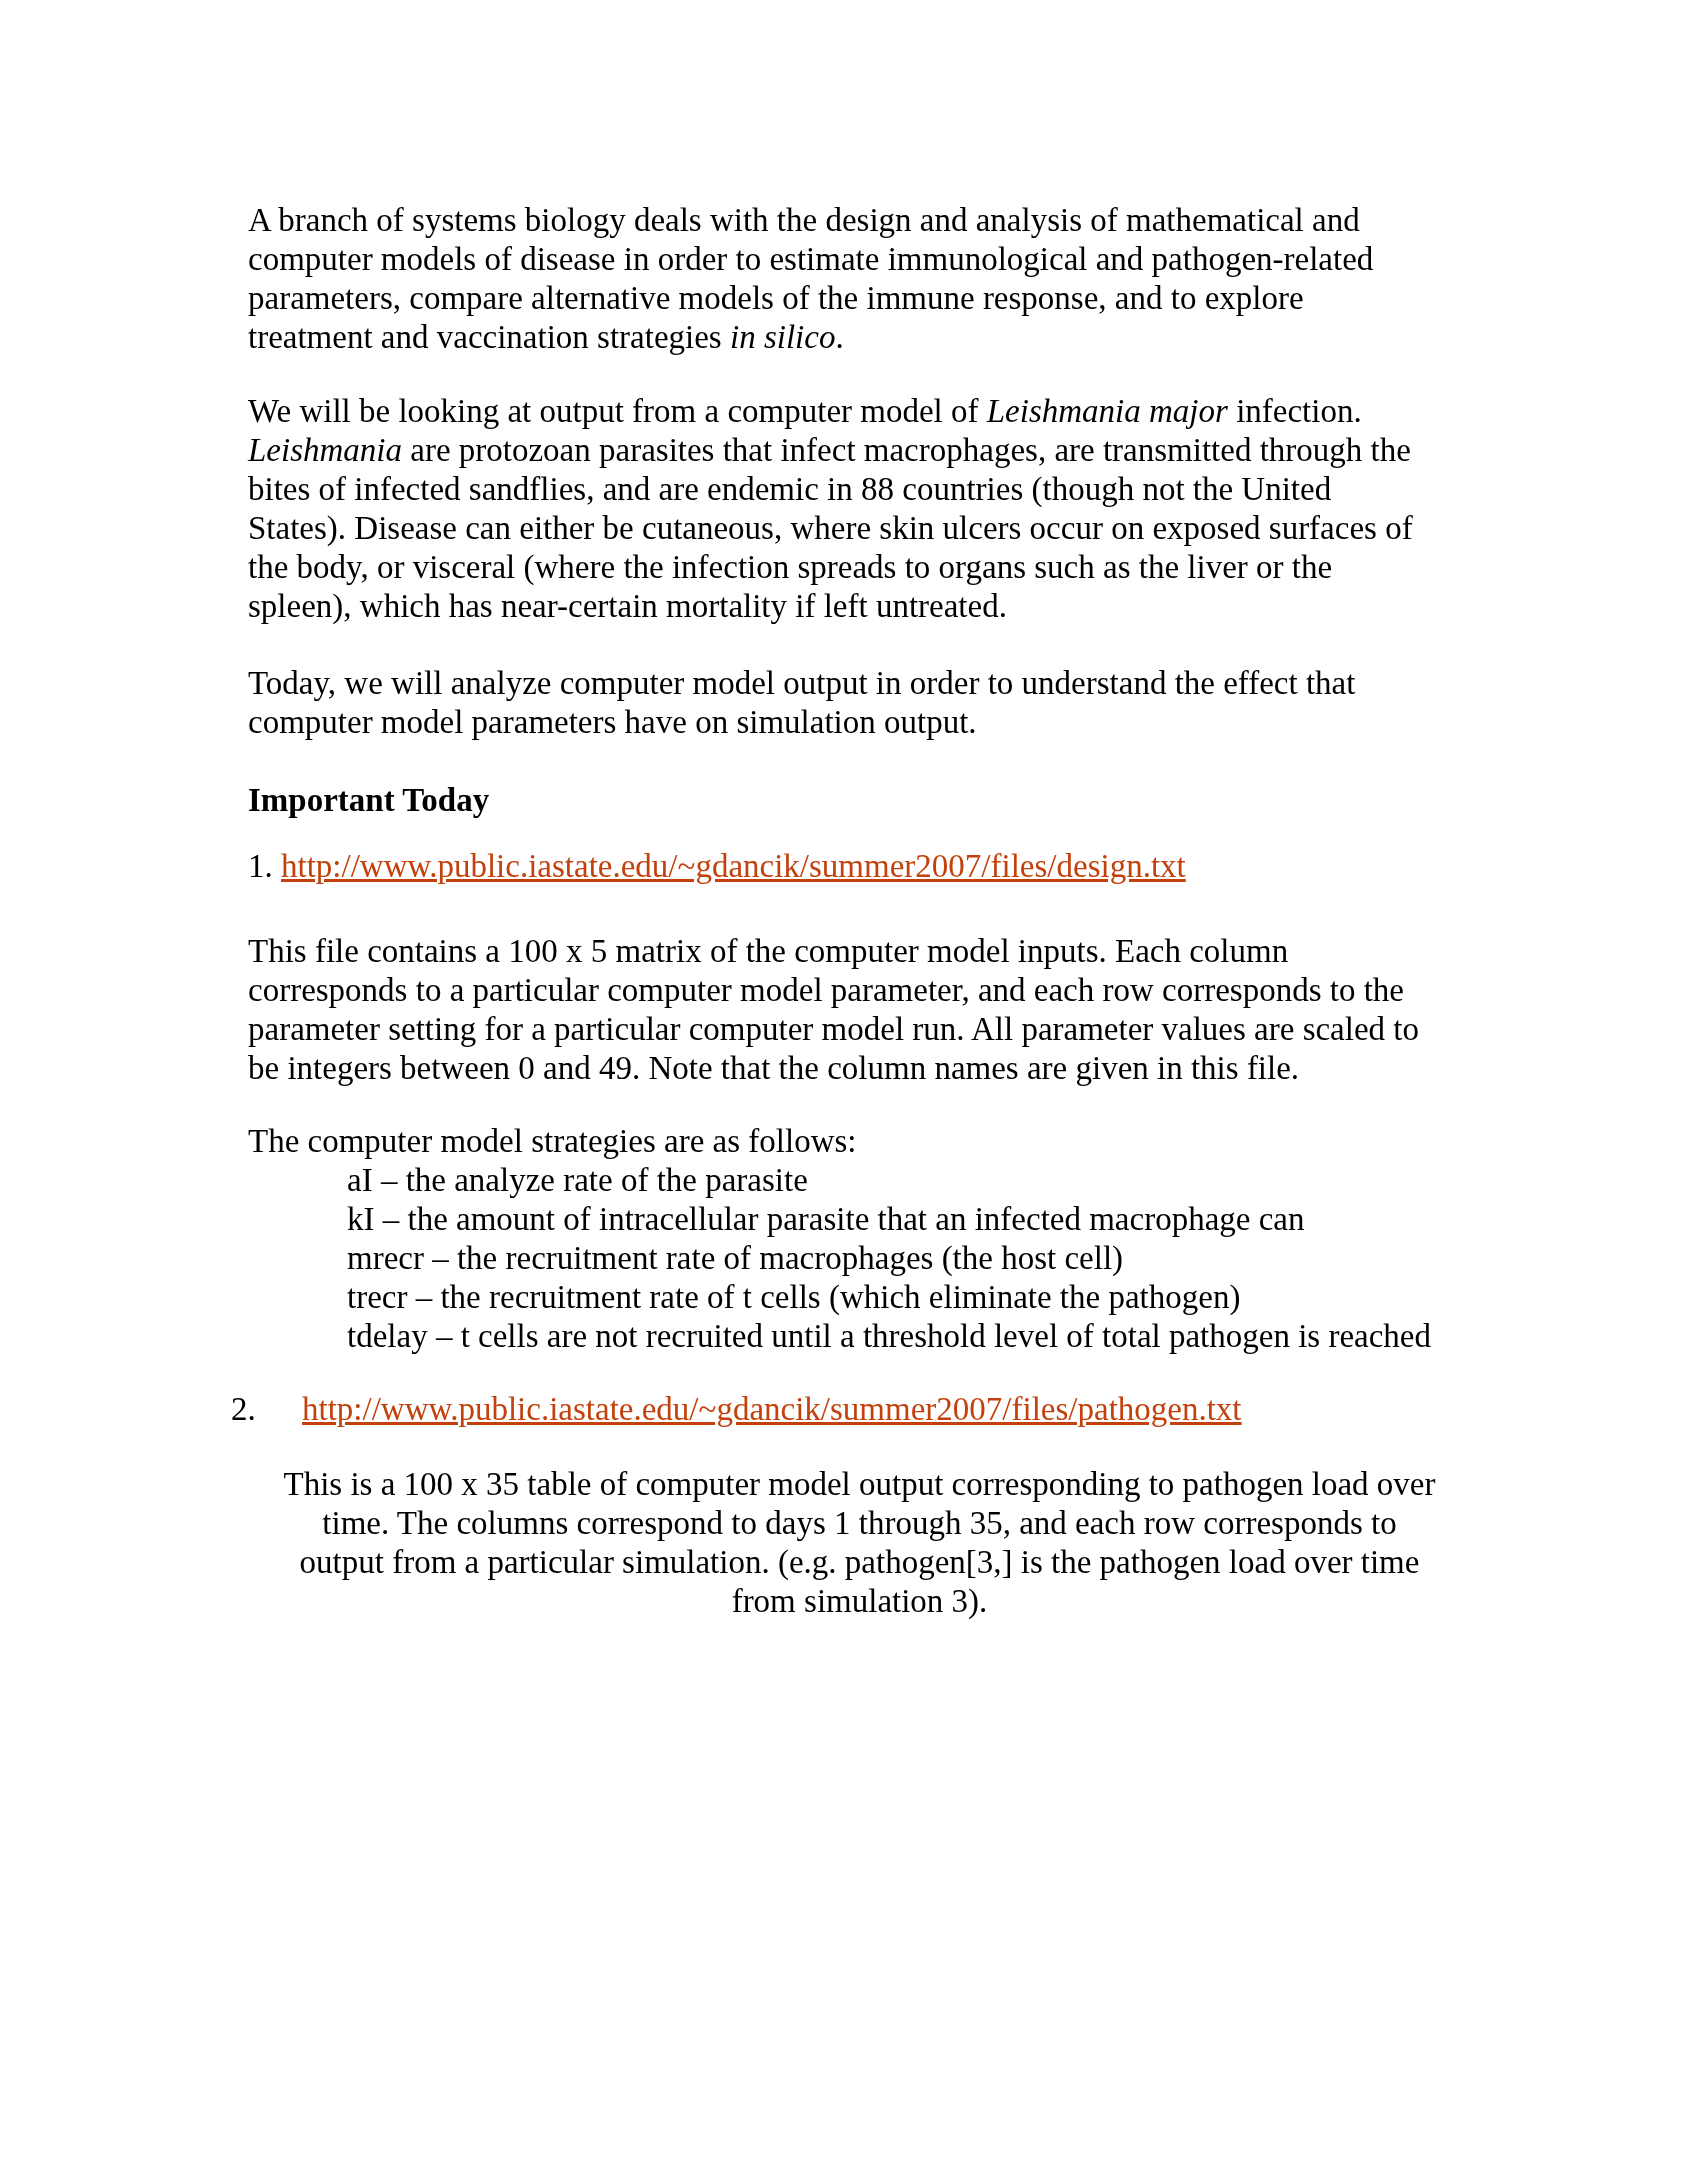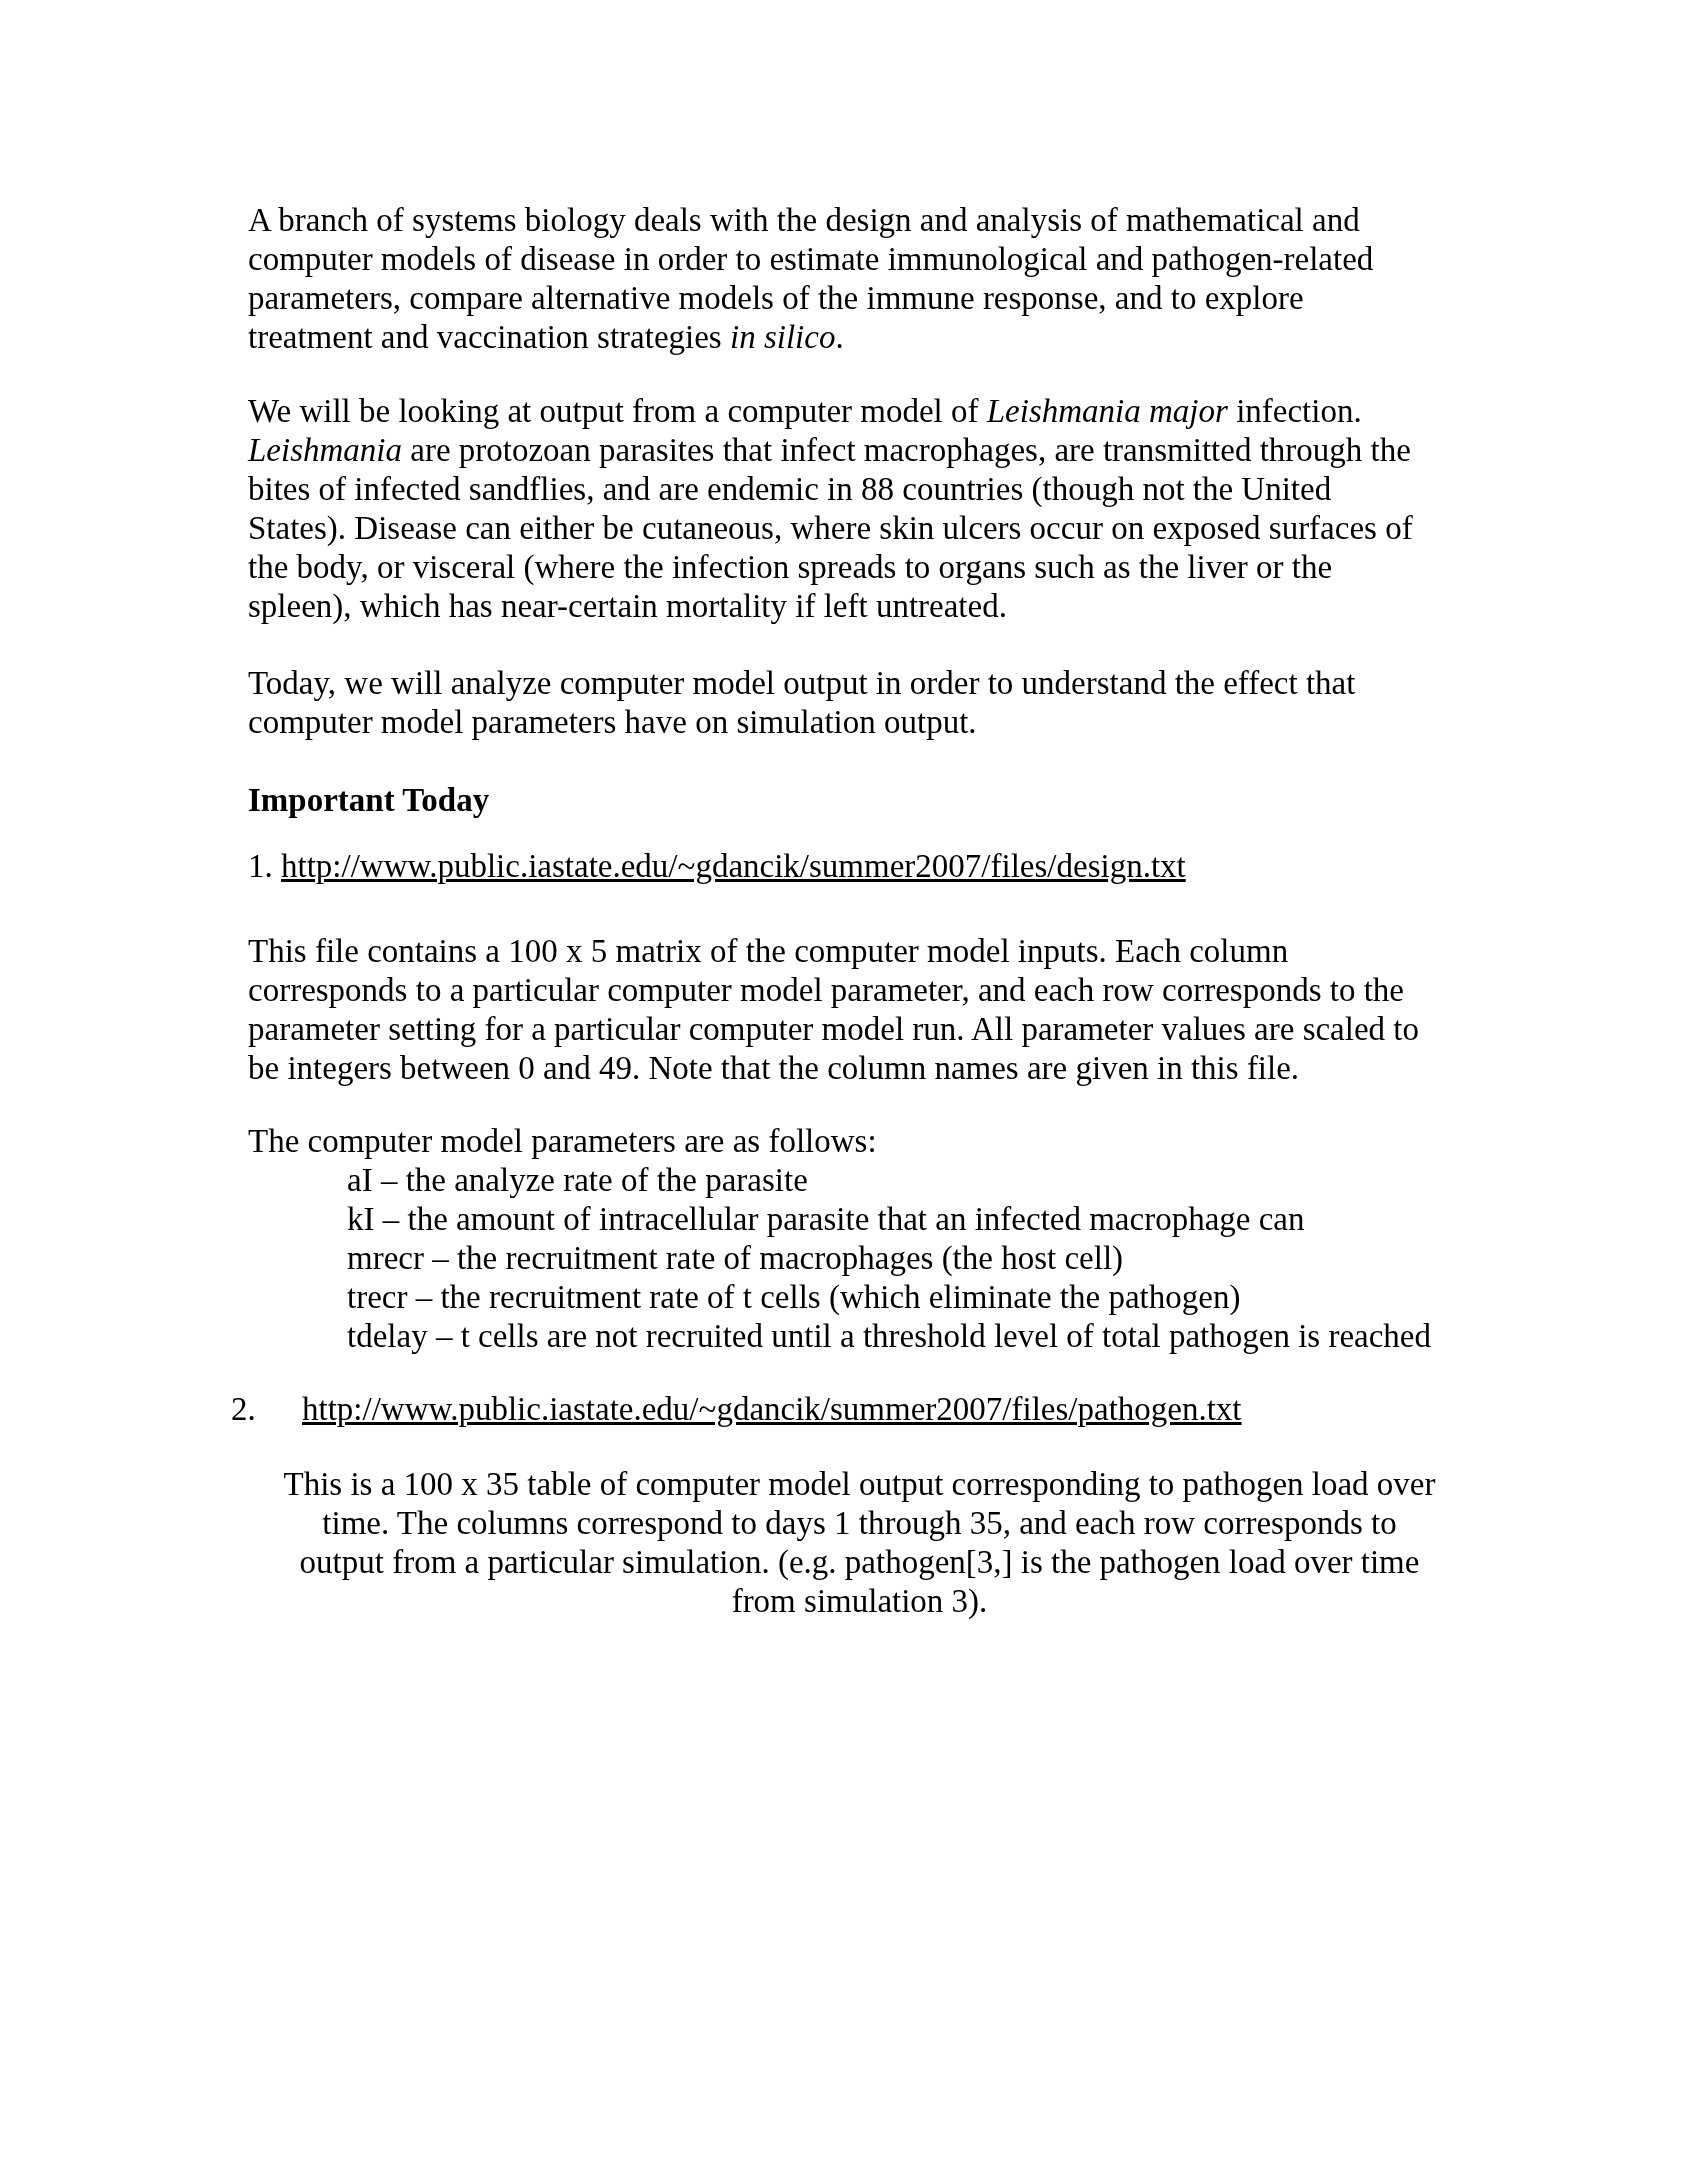--- a/index.html
+++ b/index.html
@@ -28,21 +28,21 @@
   .g35 { margin-bottom: 35px; }
   .g38 { margin-bottom: 38px; }
   .g39 { margin-bottom: 39px; }
   .g27 { margin-bottom: 27px; }
   .g46 { margin-bottom: 46px; }
   .g34 { margin-bottom: 34px; }
   .g36 { margin-bottom: 36px; }
   .heading { font-weight: bold; }
   .it { font-style: italic; }
   .doclink {
-    color: #000000;
+    color: #c2410c;
     cursor: pointer;
   }
   .param-line {
     padding-left: 99px;
     white-space: nowrap;
   }
   .param-cont {
     padding-left: 297px;
     white-space: nowrap;
   }
@@ -69,21 +69,21 @@
 
     <p class="block g39">Today, we will analyze computer model output in order to understand the effect that computer model parameters have on simulation output.</p>
 
     <p class="block g27 heading">Important Today</p>
 
     <p class="block g46"><span>1.</span> <a class="doclink" href="#">http://www.public.iastate.edu/~gdancik/summer2007/files/design.txt</a></p>
 
     <p class="block g34">This file contains a 100 x 5 matrix of the computer model inputs. Each column corresponds to a particular computer model parameter, and each row corresponds to the parameter setting for a particular computer model run. All parameter values are scaled to be integers between 0 and 49. Note that the column names are given in this file.</p>
 
     <div class="block g34">
-      <div>The computer model parameters are as follows:</div>
+      <div>The computer model strategies are as follows:</div>
       <div class="param-line">aI – the analyze rate of the parasite</div>
       <div class="param-line">kI – the amount of intracellular parasite that an infected macrophage can</div>
       <div class="param-line">mrecr – the recruitment rate of macrophages (the host cell)</div>
       <div class="param-line">trecr – the recruitment rate of t cells (which eliminate the pathogen)</div>
       <div class="param-line">tdelay – t cells are not recruited until a threshold level of total pathogen is reached</div>
     </div>
 
     <p class="block g36 file-item-2"><span class="num">2.</span><a class="doclink" href="#">http://www.public.iastate.edu/~gdancik/summer2007/files/pathogen.txt</a></p>
 
     <p class="block cont-para">This is a 100 x 35 table of computer model output corresponding to pathogen load over time. The columns correspond to days 1 through 35, and each row corresponds to output from a particular simulation. (e.g. pathogen[3,] is the pathogen load over time from simulation 3).</p>

